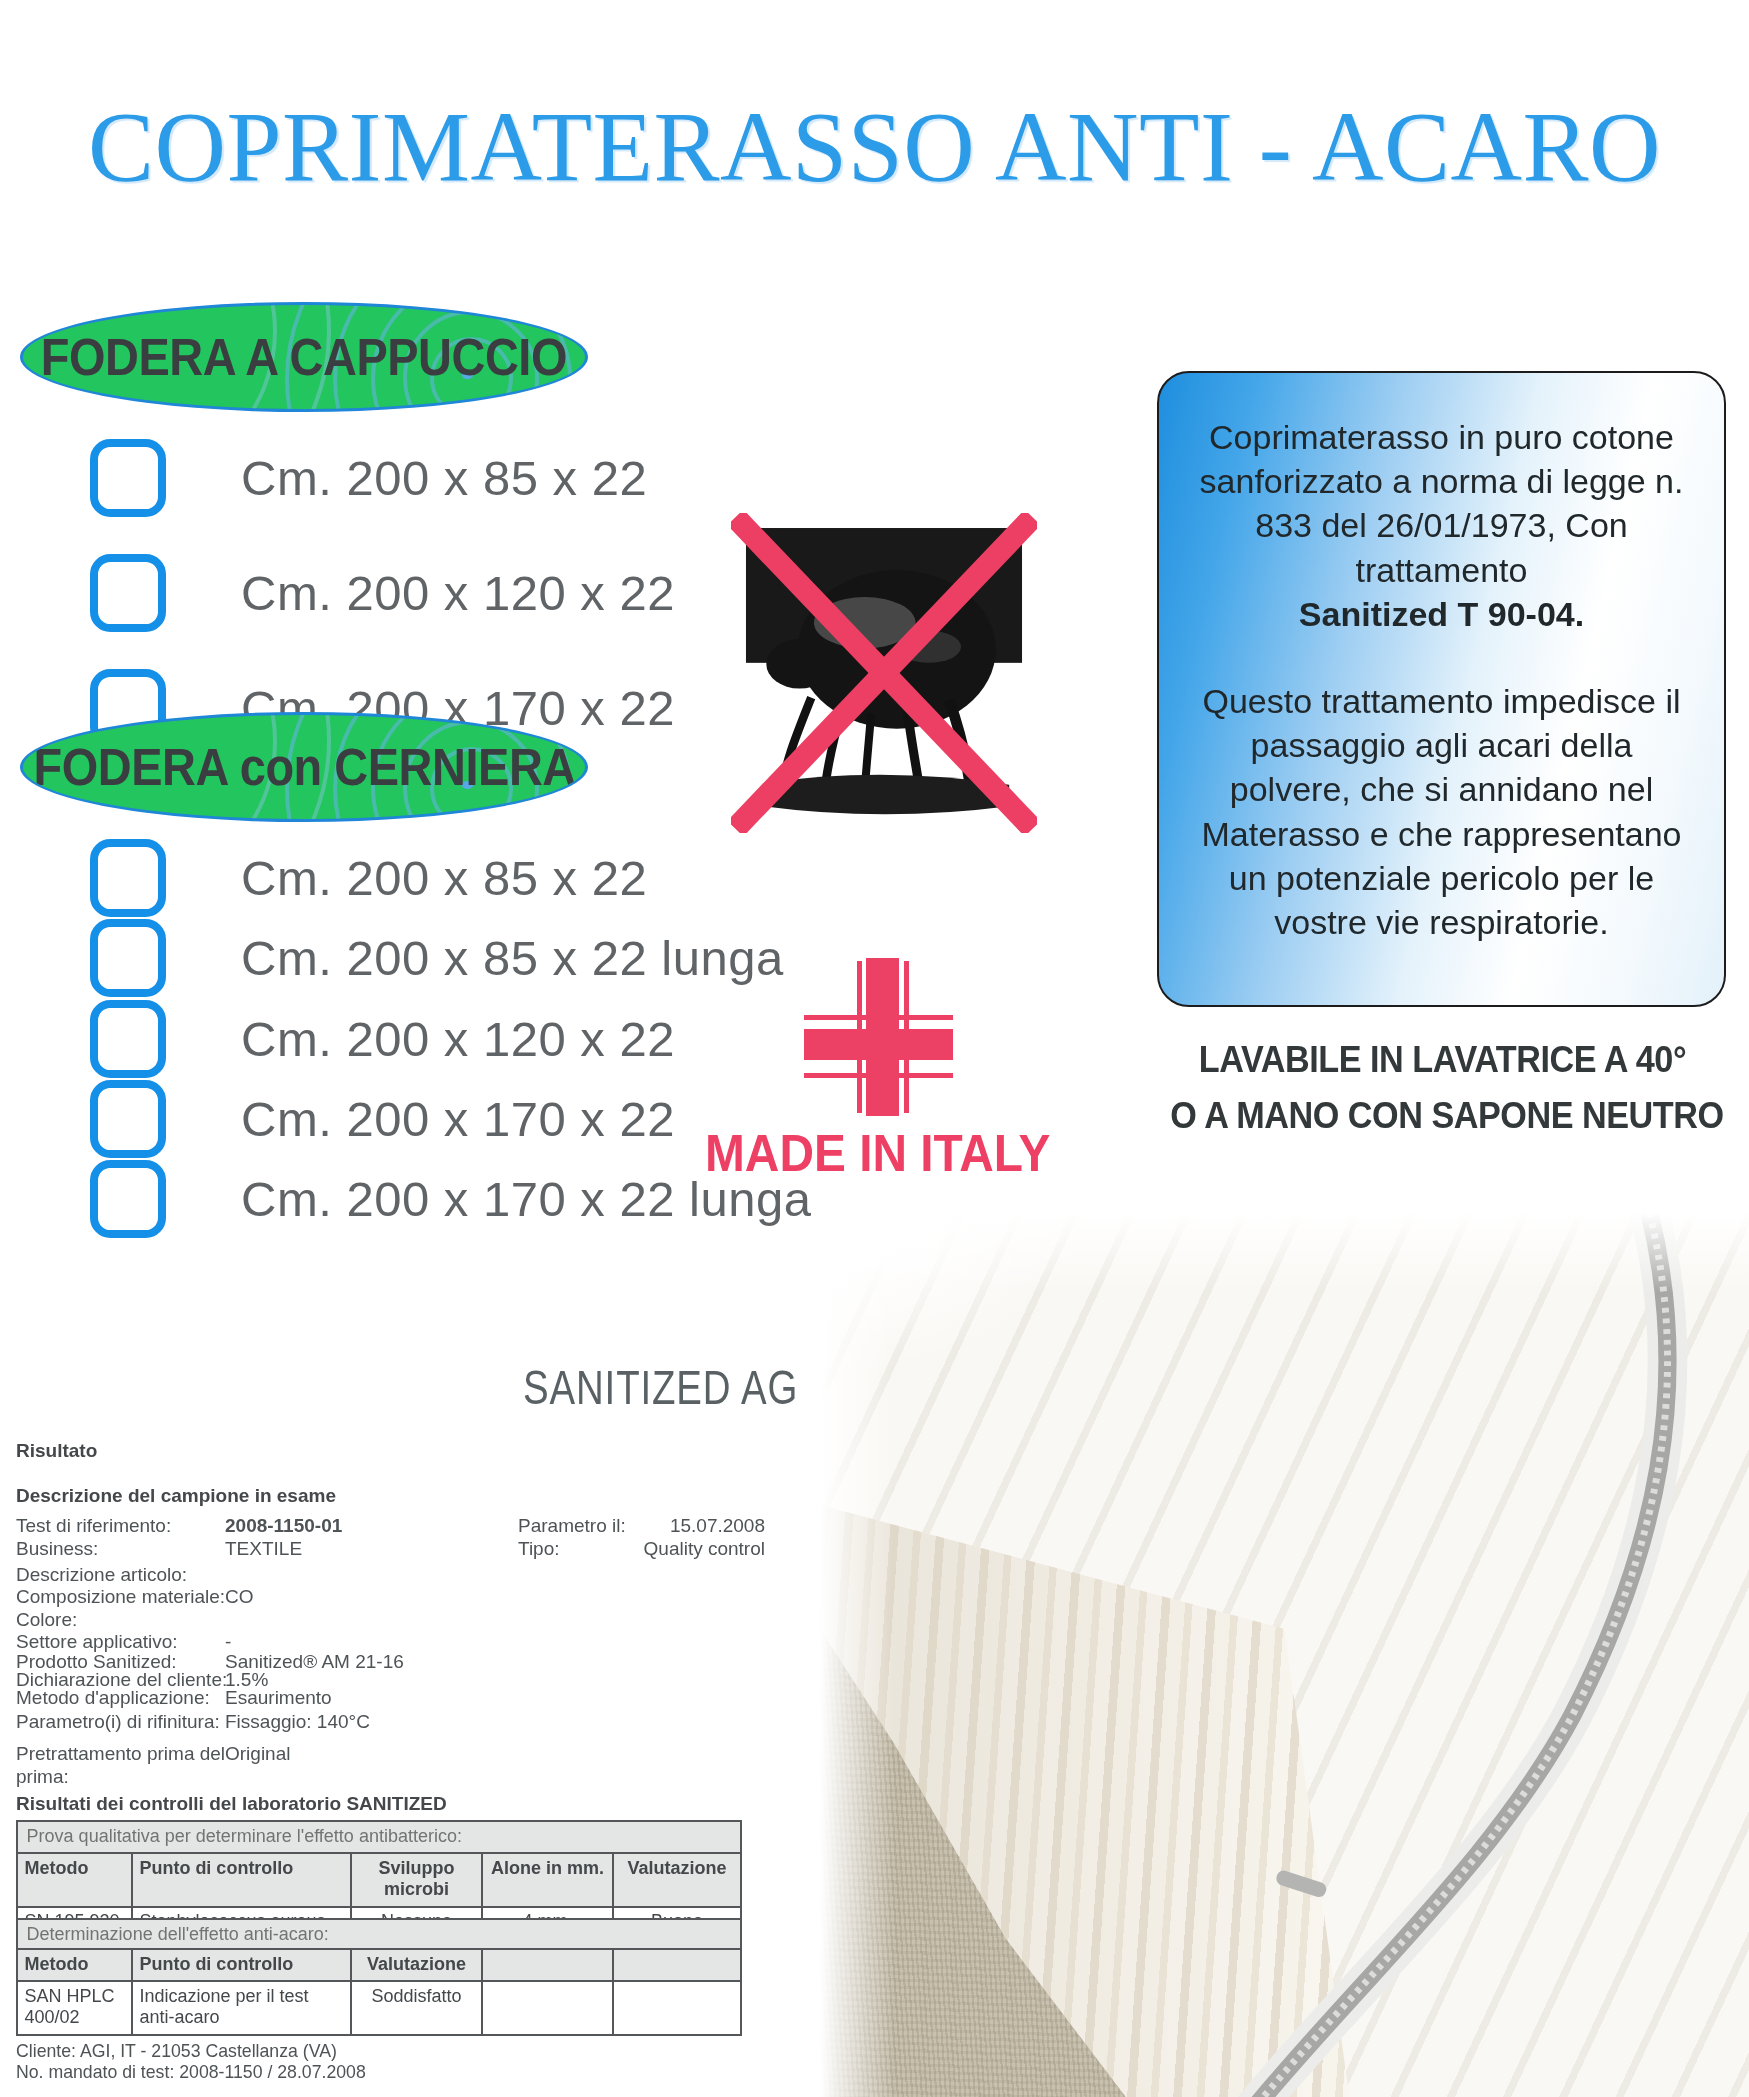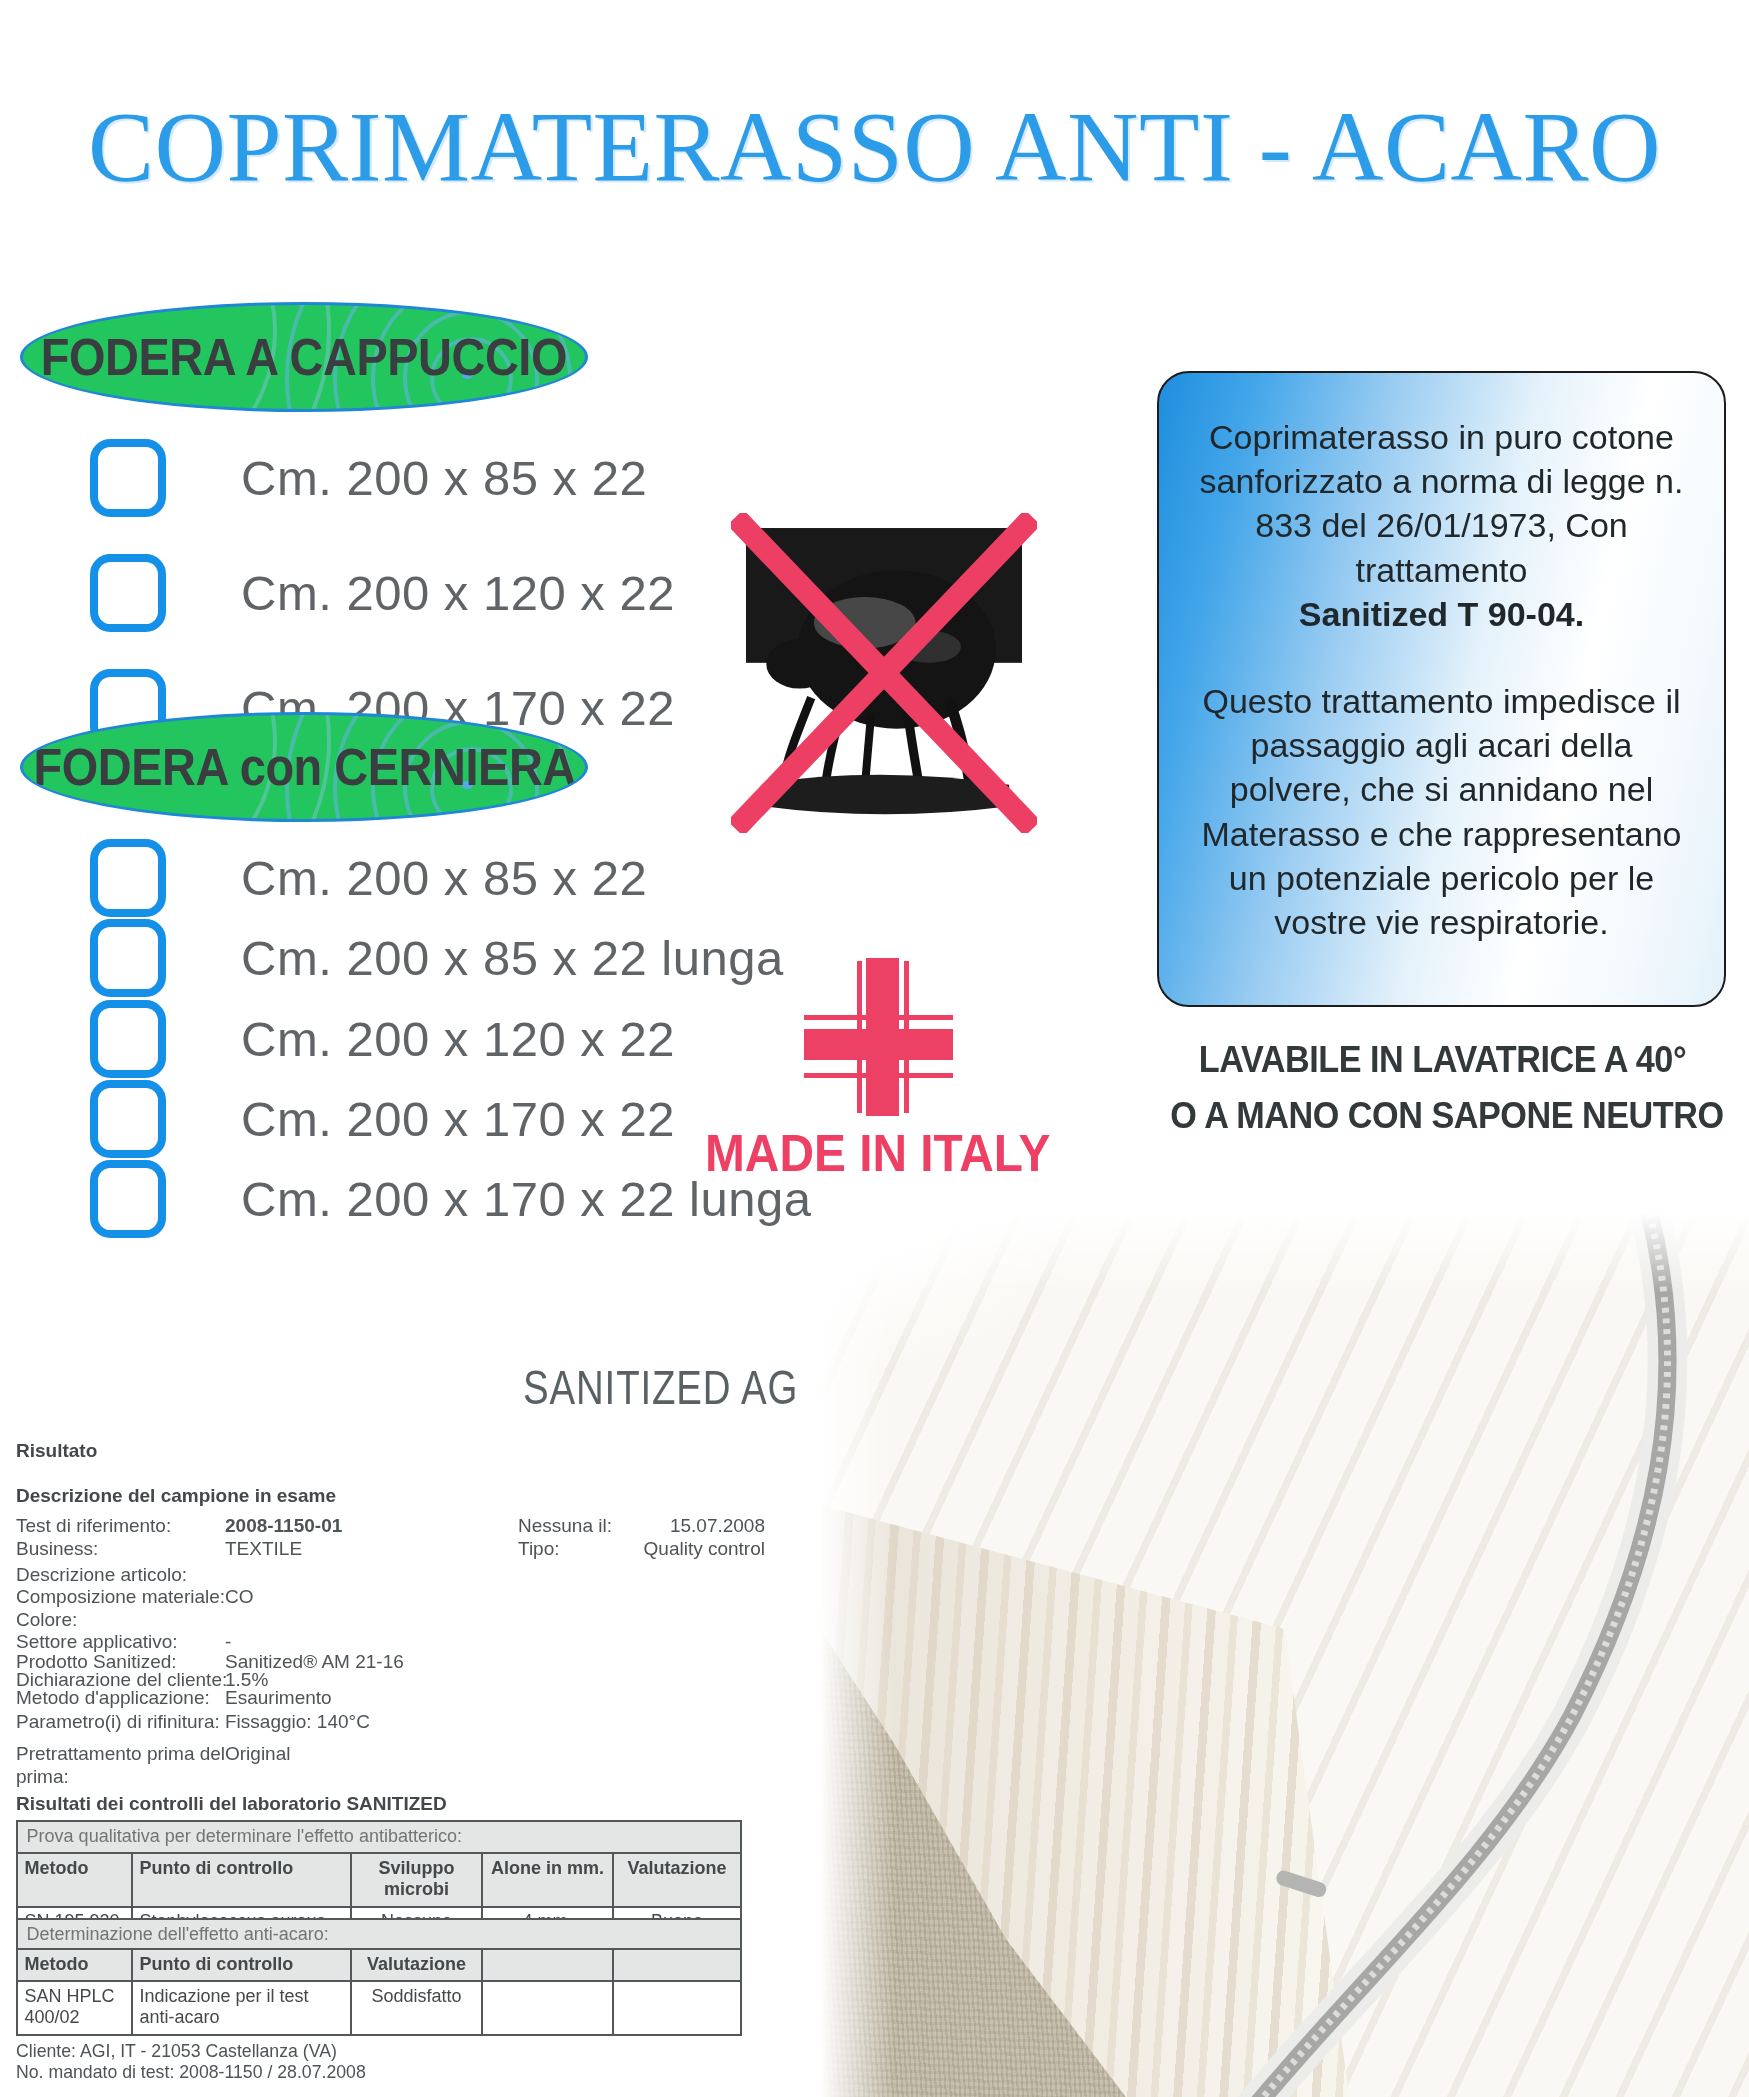--- a/index.html
+++ b/index.html
@@ -262,21 +262,21 @@
     <div class="fade"></div>
   </div>
 
   <div class="brand">SANITIZED AG</div>
 
   <div class="doc b" style="top:1440px; left:16px;">Risultato</div>
   <div class="doc b" style="top:1485px; left:16px;">Descrizione del campione in esame</div>
 
   <div class="doc dl" style="top:1515px;">Test di riferimento:</div>
   <div class="doc dv bold" style="top:1515px;">2008-1150-01</div>
-  <div class="doc drl" style="top:1515px;">Nessuna il:</div>
+  <div class="doc drl" style="top:1515px;">Parametro il:</div>
   <div class="doc drv" style="top:1515px;">15.07.2008</div>
 
   <div class="doc dl" style="top:1538px;">Business:</div>
   <div class="doc dv" style="top:1538px;">TEXTILE</div>
   <div class="doc drl" style="top:1538px;">Tipo:</div>
   <div class="doc drv" style="top:1538px;">Quality control</div>
 
   <div class="doc dl" style="top:1564px;">Descrizione articolo:</div>
   <div class="doc dv" style="top:1564px;"></div>
 

